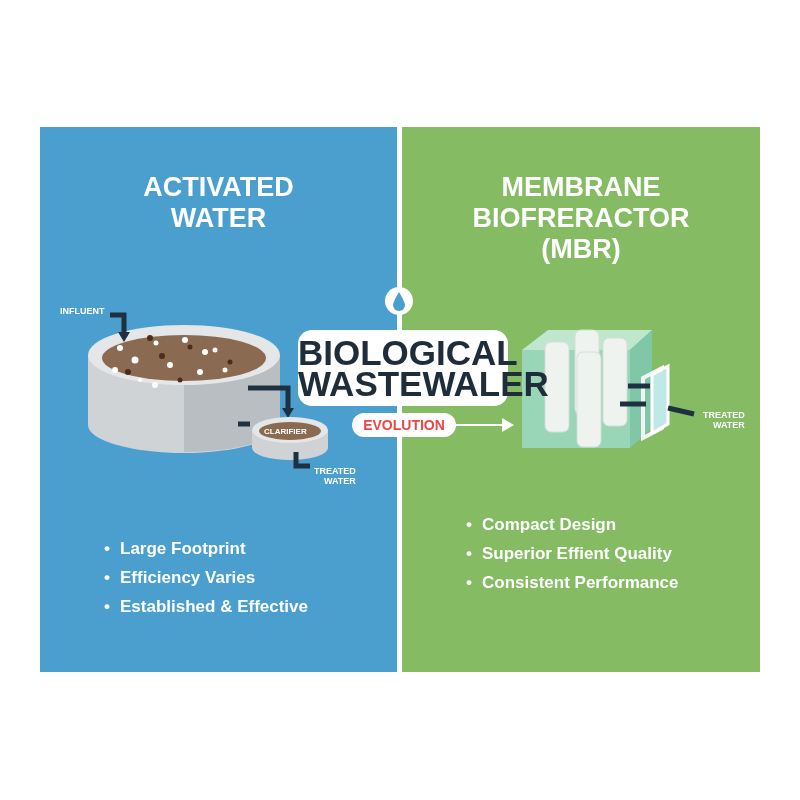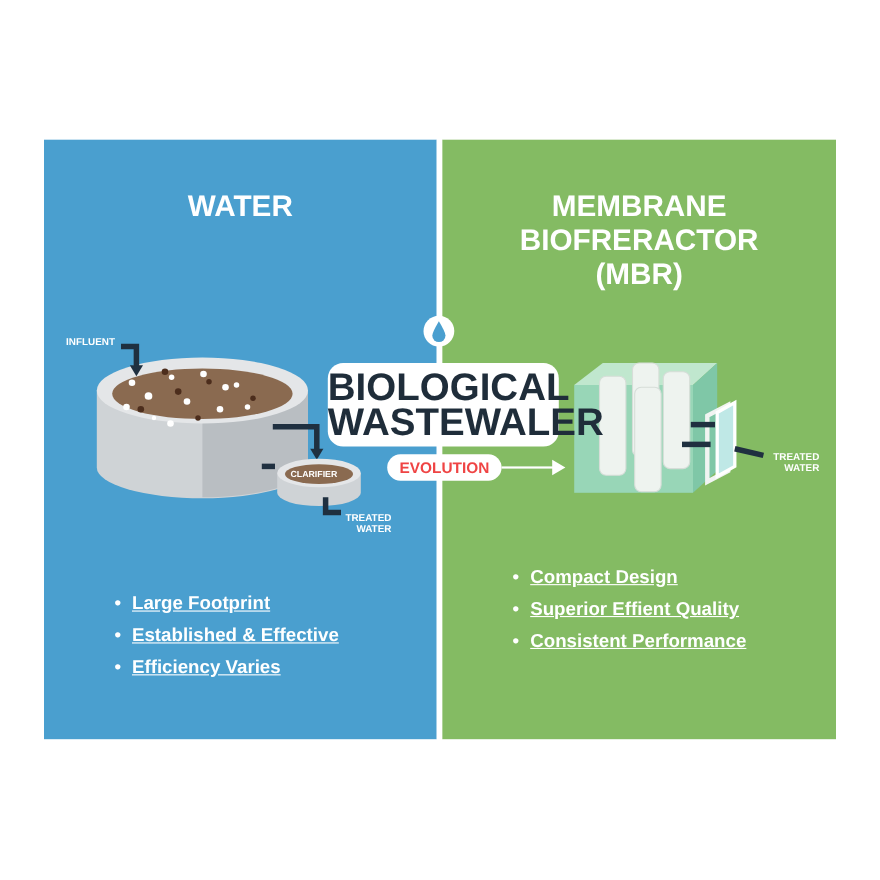--- a/index.html
+++ b/index.html
@@ -4,43 +4,44 @@
 <style>
   html,body{margin:0;padding:0;background:#ffffff;}
   body{width:800px;height:800px;position:relative;overflow:hidden;font-family:"Liberation Sans","DejaVu Sans",sans-serif;}
   .panel{position:absolute;top:127px;height:545px;}
   .panel.left{left:40px;width:357px;background:#4a9fcf;}
   .panel.right{left:402px;width:358px;background:#84bb63;}
   .title{position:absolute;left:0;right:0;text-align:center;color:#fff;font-weight:bold;font-size:27px;line-height:31px;}
   .left .title{top:45px;}
   .right .title{top:45px;}
   .bullets{position:absolute;list-style:none;margin:0;padding:0;color:#fff;font-weight:bold;font-size:17px;}
-  .bullets li{height:29px;line-height:29px;white-space:nowrap;text-decoration:underline;}
+  .bullets li{height:29px;line-height:29px;white-space:nowrap;}
   .bullets li::before{content:"•";display:inline-block;width:16px;}
   .left .bullets{left:64px;top:407px;}
   .right .bullets{left:64px;top:383px;}
   .divider{position:absolute;left:397px;width:5px;top:127px;height:545px;background:#fff;}
   .center-box{position:absolute;left:298px;top:330px;width:210px;height:76px;background:#fff;border-radius:14px;text-align:center;color:#1f2d3a;font-weight:bold;font-size:35px;line-height:31px;padding-top:7px;box-sizing:border-box;}
   .evo{position:absolute;left:352px;top:413px;width:104px;height:24px;border-radius:12px;background:#fff;color:#ef4444;font-weight:bold;font-size:14px;line-height:24px;text-align:center;}
   .arrow{position:absolute;left:456px;top:424px;width:50px;height:2px;background:#fff;}
   .arrowhead{position:absolute;left:502px;top:418px;width:0;height:0;border-left:12px solid #fff;border-top:7px solid transparent;border-bottom:7px solid transparent;}
   .lbl{position:absolute;color:#fff;font-weight:bold;font-size:9px;line-height:10px;text-align:right;}
   svg{position:absolute;overflow:visible;}
 </style>
 </head>
 <body>
 
 <div class="panel left">
   <div class="title">
+    <div>ACTIVATED</div>
     <div>WATER</div>
   </div>
   <ul class="bullets">
     <li>Large Footprint</li>
+    <li>Efficiency Varies</li>
     <li>Established &amp; Effective</li>
-    <li>Efficiency Varies</li>
   </ul>
 </div>
 
 <div class="panel right">
   <div class="title">
     <div>MEMBRANE</div>
     <div>BIOFRERACTOR</div>
     <div>(MBR)</div>
   </div>
   <ul class="bullets">

